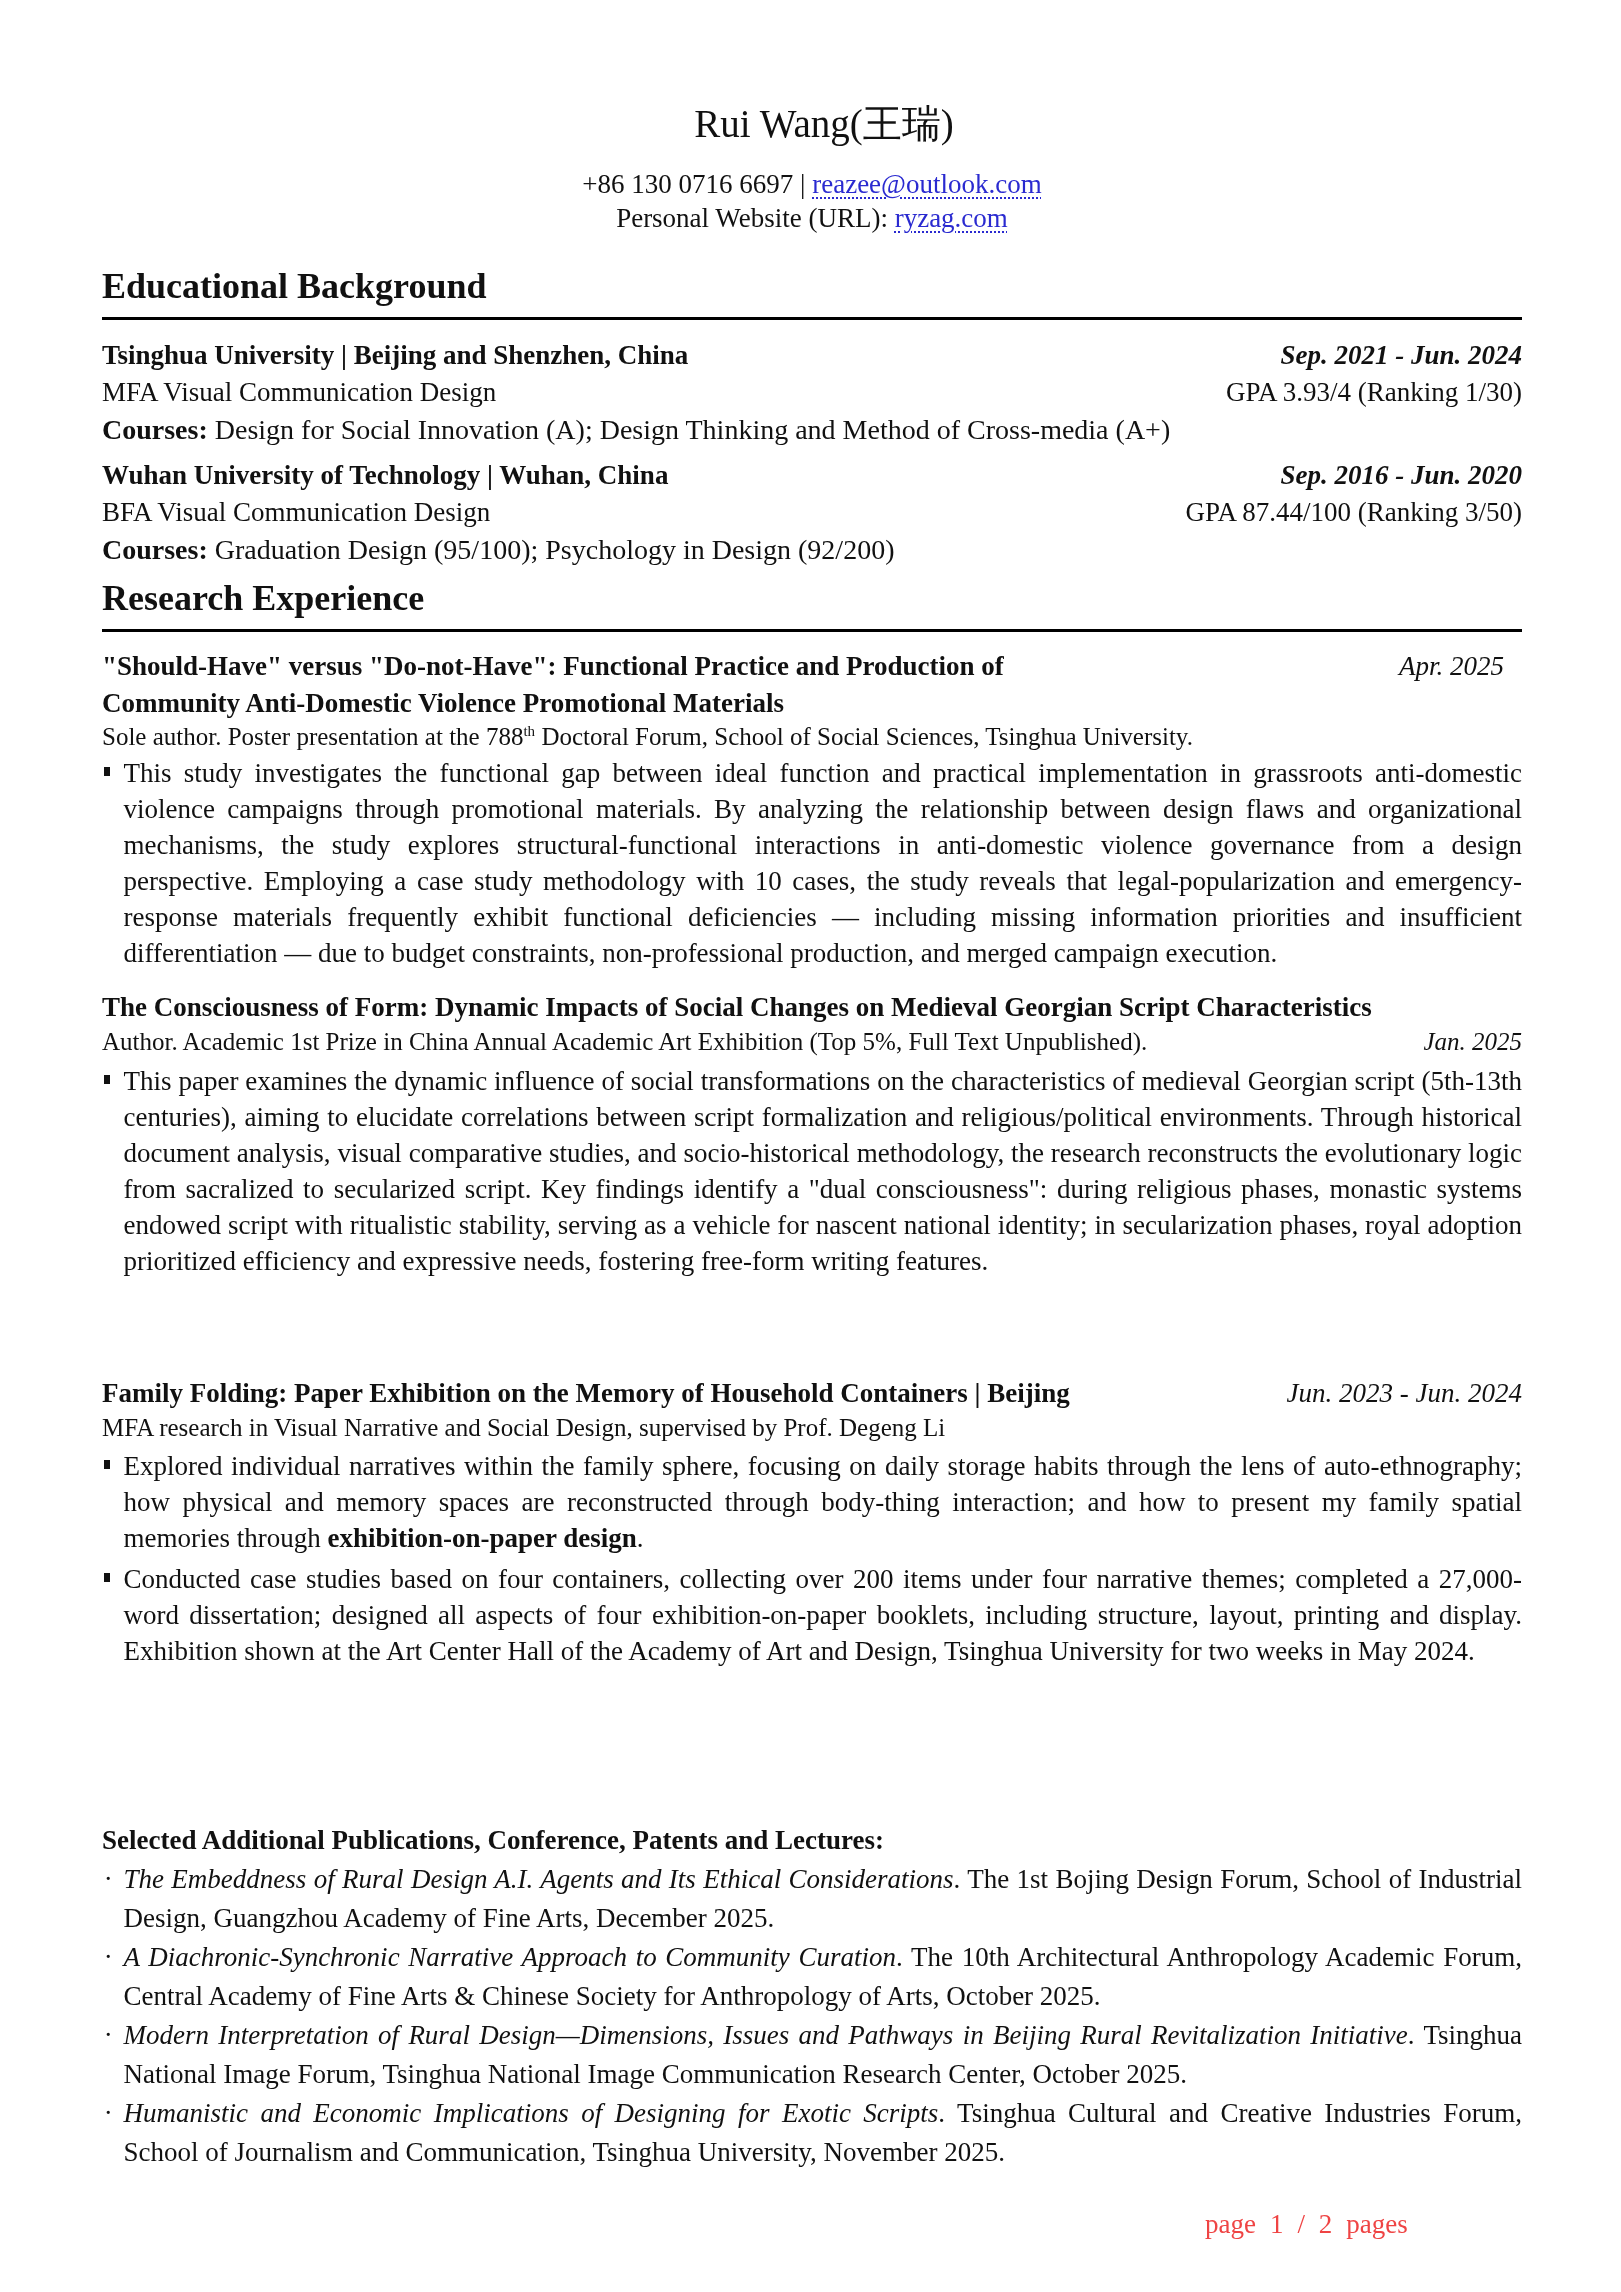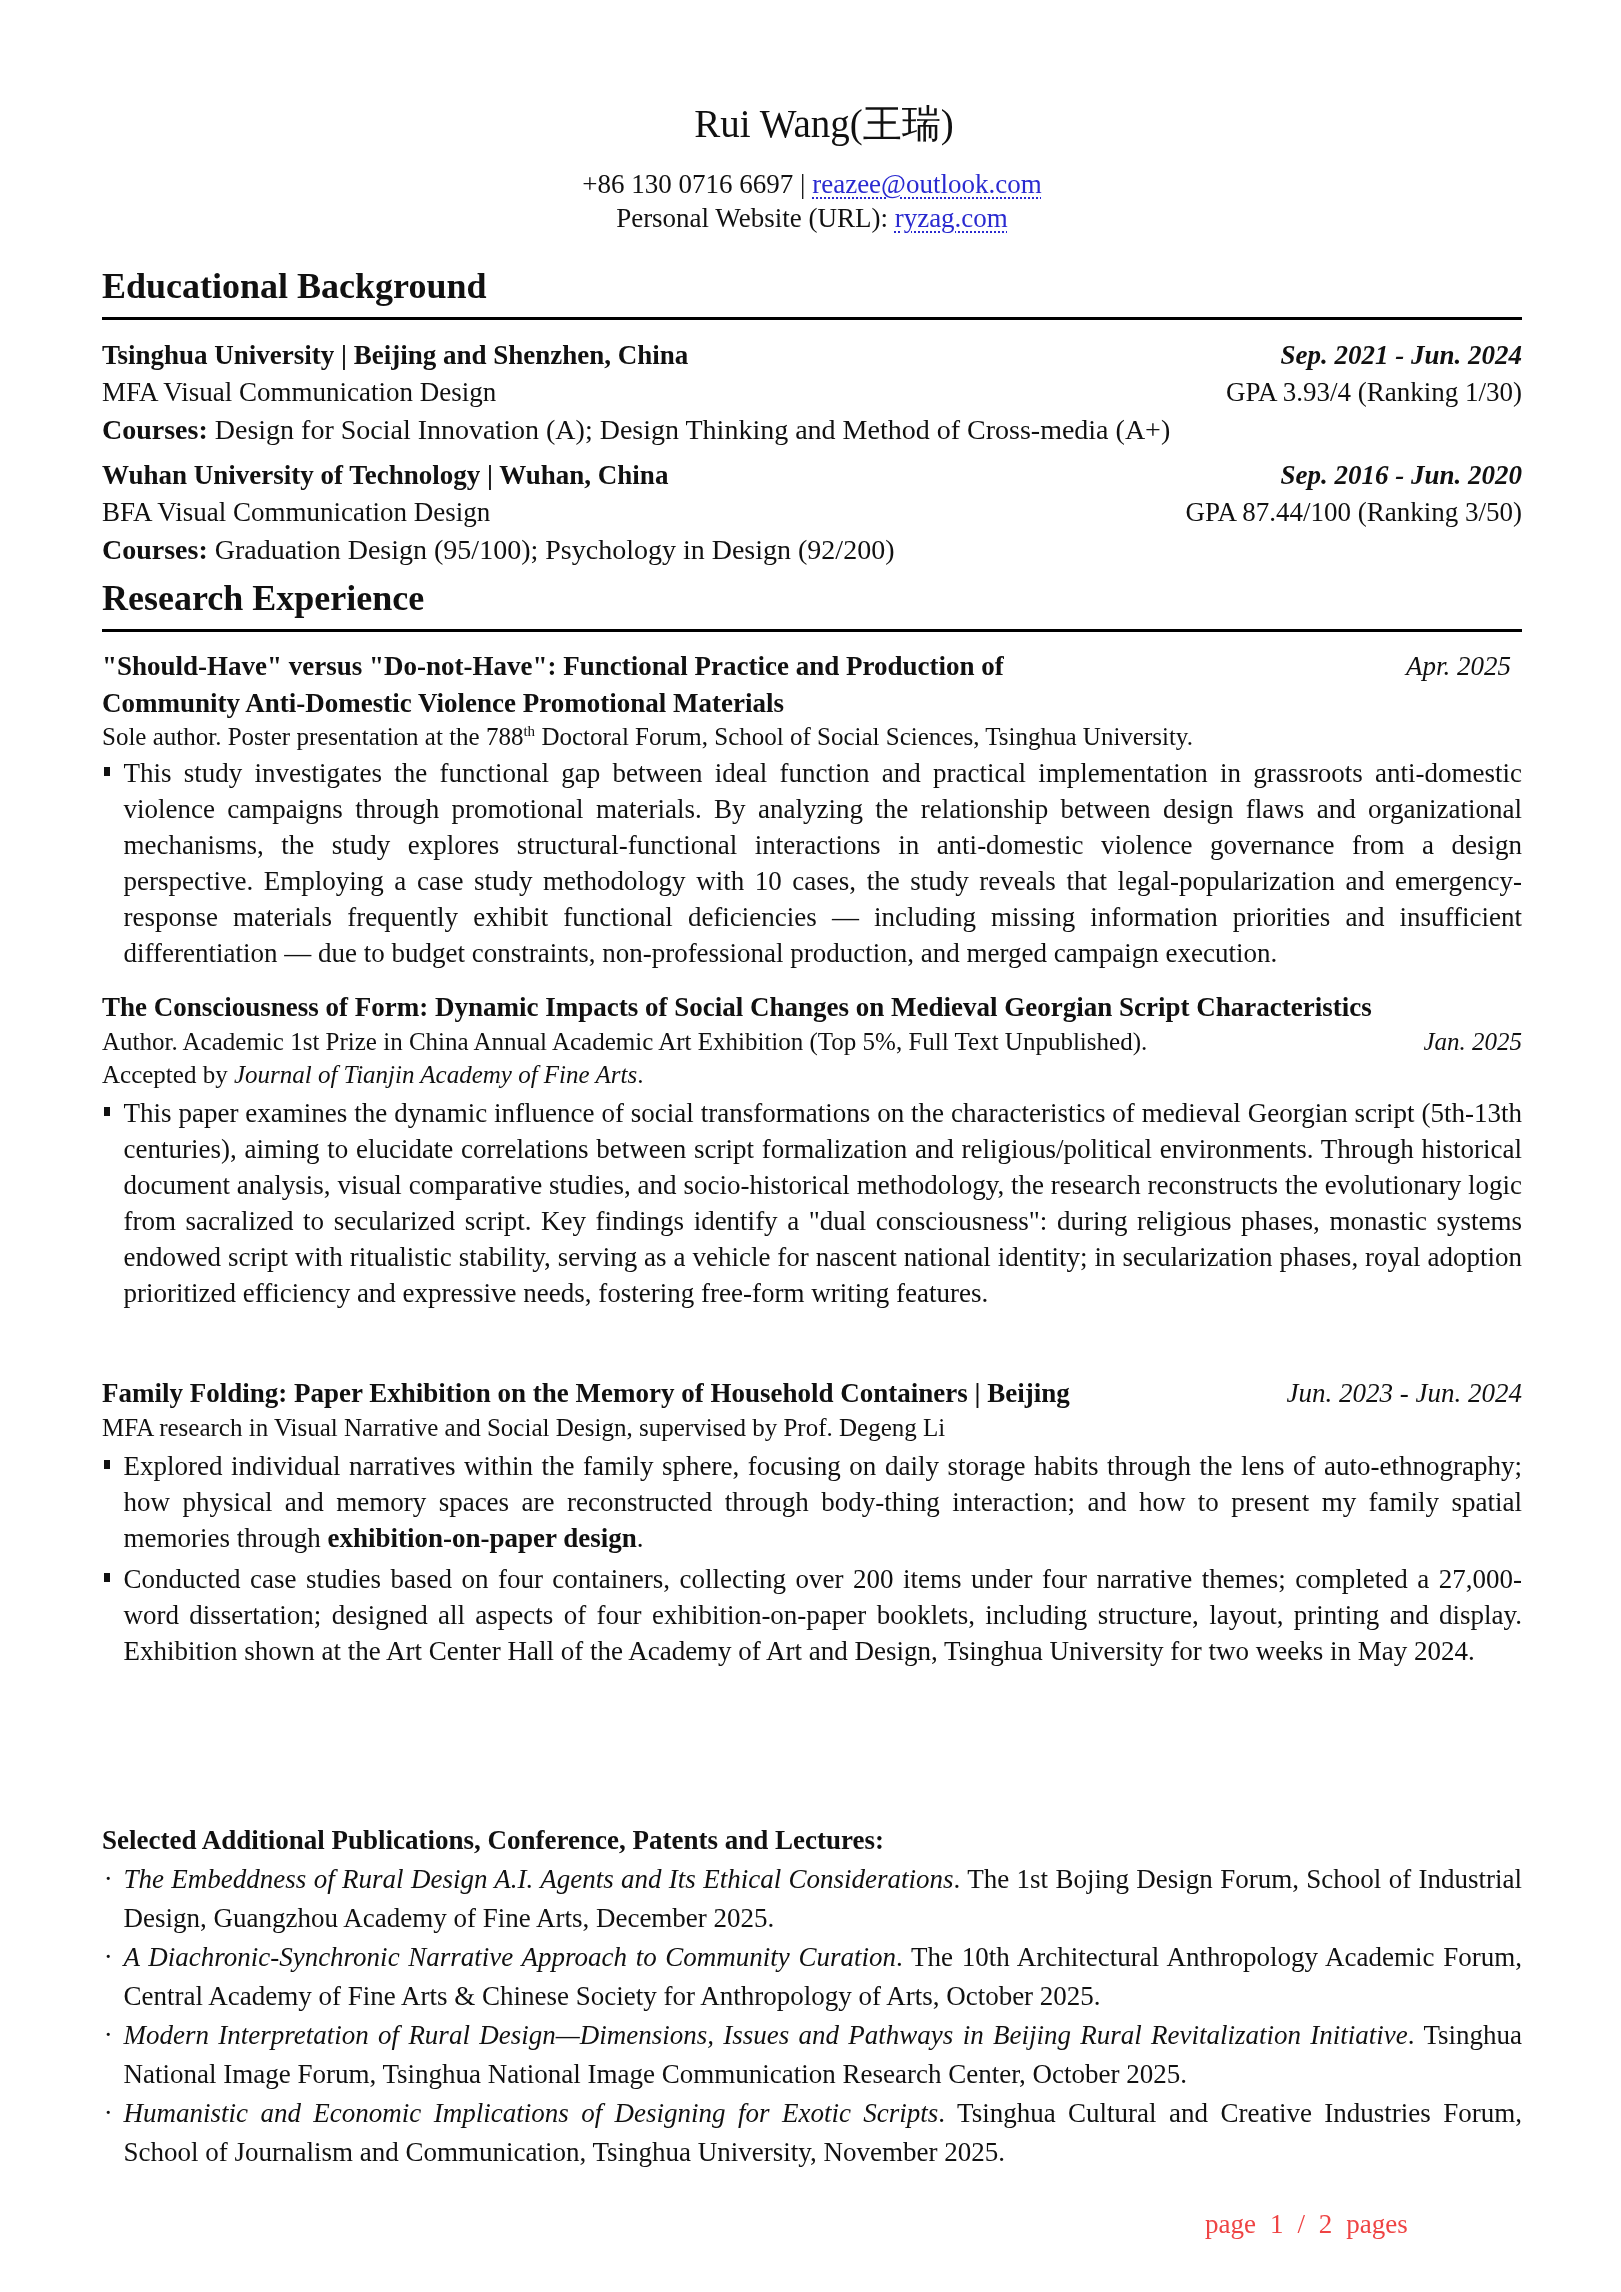--- a/index.html
+++ b/index.html
@@ -164,40 +164,37 @@
     <div class="line">
       <span class="bold">Courses:</span><span> Graduation Design (95/100); Psychology in Design (92/200)</span>
     </div>
   </div>
 
   <div class="section-title" style="top:577px;">Research Experience</div>
 
   <div class="block" style="top:648px;">
     <div class="row">
       <span class="bold">"Should-Have" versus "Do-not-Have": Functional Practice and Production of</span>
-      <span class="ital" style="margin-right:11px;">Apr. 2025</span>
+      <span class="ital" style="margin-right:18px;">Apr. 2025</span>
     </div>
     <div class="title-line">Community Anti-Domestic Violence Promotional Materials</div>
     <div class="line" style="font-size:25px;line-height:32px;">
       <span>Sole author. Poster presentation at the 788</span><sup>th</sup><span> Doctoral Forum, School of Social Sciences, Tsinghua University.</span>
     </div>
     <div class="bullet" style="margin-top:1.8px;">
       <span class="sq"></span>
       <span>This study investigates the functional gap between ideal function and practical implementation in grassroots anti-domestic violence campaigns through promotional materials. By analyzing the relationship between design flaws and organizational mechanisms, the study explores structural-functional interactions in anti-domestic violence governance from a design perspective. Employing a case study methodology with 10 cases, the study reveals that legal-popularization and emergency-response materials frequently exhibit functional deficiencies — including missing information priorities and insufficient differentiation — due to budget constraints, non-professional production, and merged campaign execution.</span>
     </div>
   </div>
 
   <div class="block" style="top:989px;">
     <div class="title-line">The Consciousness of Form: Dynamic Impacts of Social Changes on Medieval Georgian Script Characteristics</div>
     <div class="row" style="font-size:25px;line-height:34px;">
       <span>Author. Academic 1st Prize in China Annual Academic Art Exhibition (Top 5%, Full Text Unpublished).</span>
       <span class="ital">Jan. 2025</span>
-    </div>
-    <div class="line" style="font-size:25px;line-height:32px;">
-      <span>Accepted by </span><span class="ital">Journal of Tianjin Academy of Fine Arts</span><span>.</span>
     </div>
     <div class="bullet" style="margin-top:3.6px;">
       <span class="sq"></span>
       <span>This paper examines the dynamic influence of social transformations on the characteristics of medieval Georgian script (5th-13th centuries), aiming to elucidate correlations between script formalization and religious/political environments. Through historical document analysis, visual comparative studies, and socio-historical methodology, the research reconstructs the evolutionary logic from sacralized to secularized script. Key findings identify a "dual consciousness": during religious phases, monastic systems endowed script with ritualistic stability, serving as a vehicle for nascent national identity; in secularization phases, royal adoption prioritized efficiency and expressive needs, fostering free-form writing features.</span>
     </div>
   </div>
 
   <div class="block" style="top:1375px;">
     <div class="row">
       <span class="bold">Family Folding: Paper Exhibition on the Memory of Household Containers | Beijing</span>

